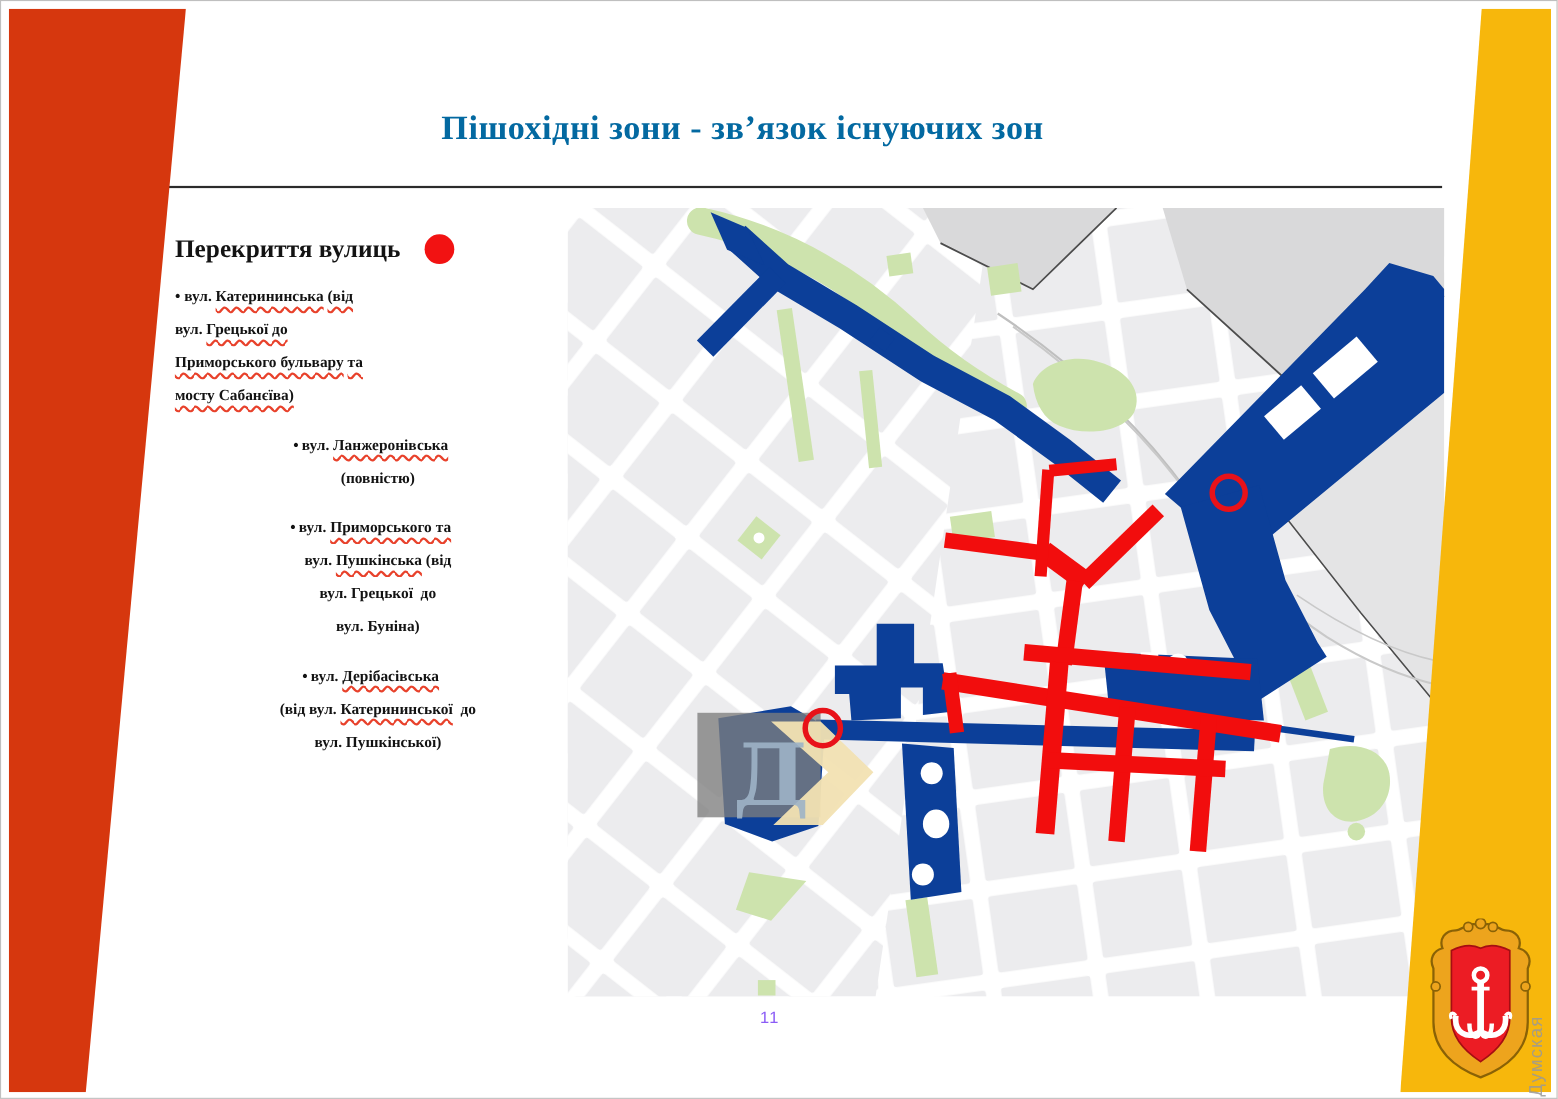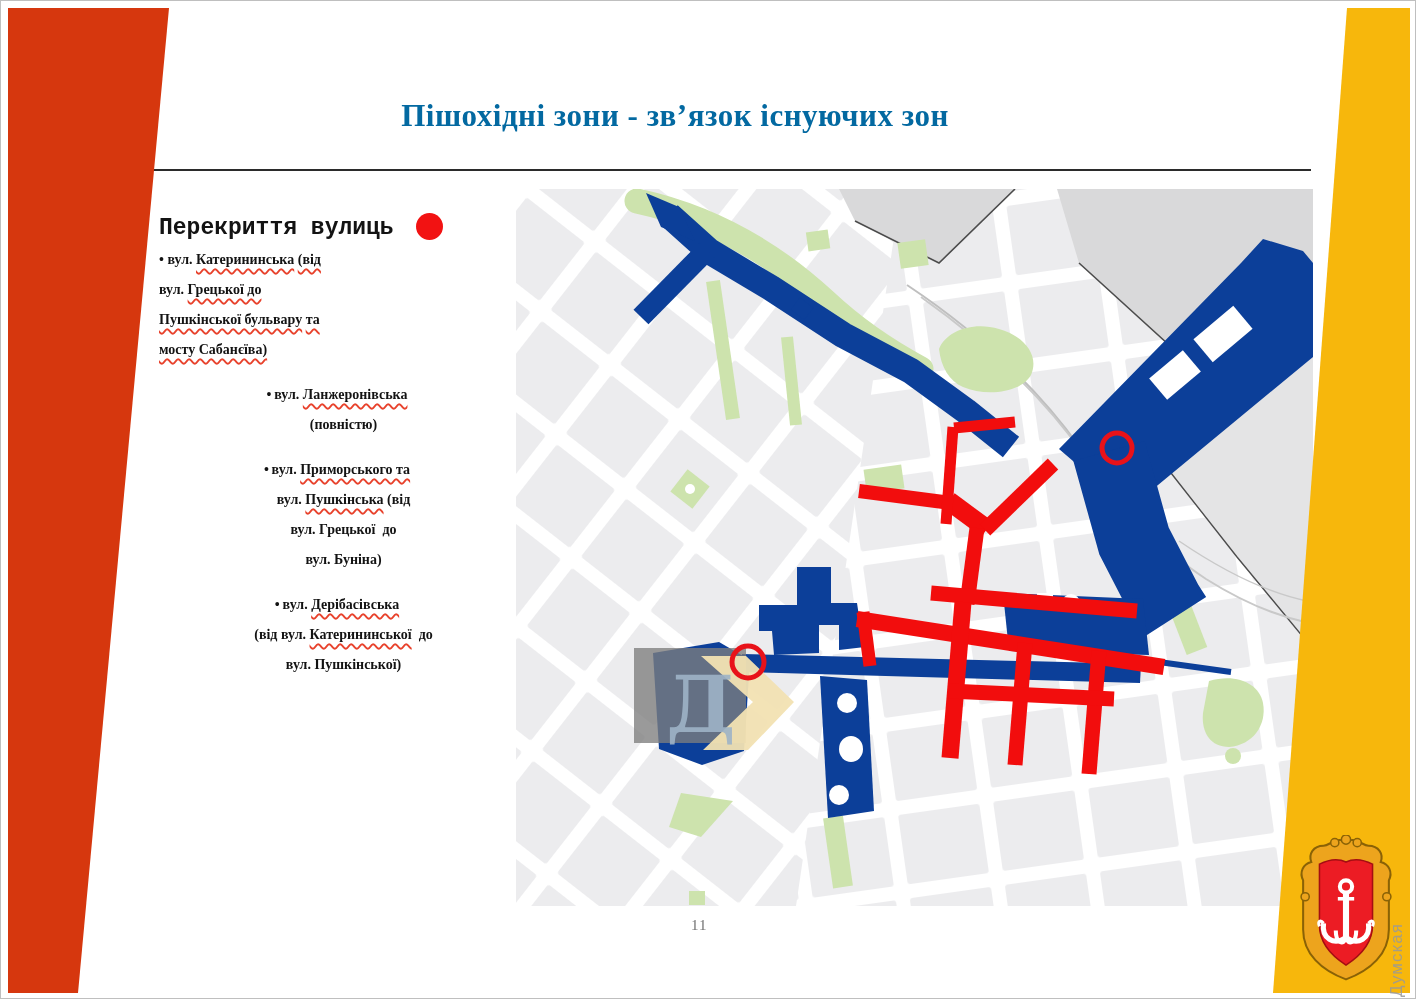--- a/index.html
+++ b/index.html
@@ -4,27 +4,27 @@
 <style>
   html,body{margin:0;padding:0;background:#e8e8e8;}
   #slide{position:relative;width:1416px;height:999px;background:#ffffff;overflow:hidden;
          font-family:"Liberation Serif","DejaVu Serif",serif;border:1px solid #bfbfbf;box-sizing:border-box;}
   .stripe{position:absolute;inset:0;}
   #stripe-left{background:#d6370e;clip-path:polygon(7px 7px,168px 7px,77px 992px,7px 992px);z-index:4;}
   #stripe-right{background:#f7b70c;clip-path:polygon(1346px 7px,1409px 7px,1409px 992px,1272px 992px);z-index:3;}
   #title{position:absolute;left:0;top:97px;width:1348px;text-align:center;font-size:31px;font-weight:bold;color:#0369a1;letter-spacing:.5px;z-index:2;}
   #title-rule{position:absolute;left:148px;top:168px;width:1162px;height:2px;background:#2b2b2b;z-index:2;}
   #legend{position:absolute;left:158px;top:212px;width:356px;color:#131313;z-index:2;}
-  #legend-heading{font-size:23px;font-weight:bold;margin-bottom:4px;white-space:nowrap;font-family:Liberation Mono, monospace;}
+  #legend-heading{font-size:23px;font-weight:bold;margin-bottom:16px;white-space:nowrap;}
   #legend-dot{display:inline-block;width:27px;height:27px;border-radius:50%;background:#f21212;margin-left:22px;vertical-align:-6px;}
   .closure-item{font-size:14px;font-weight:bold;line-height:30px;margin-bottom:15px;}
   .closure-item.hang{padding-left:13px;text-indent:-13px;text-align:center;}
   .wavy{text-decoration-line:underline;text-decoration-style:wavy;text-decoration-color:#e8422c;text-decoration-thickness:1.5px;text-underline-offset:4px;}
   #map-svg{position:absolute;left:0;top:0;z-index:1;}
-  #page-number{position:absolute;left:690px;top:916px;font-family:Liberation Serif, serif;font-size:15px;color:#737373;letter-spacing:1px;z-index:2;}
+  #page-number{position:absolute;left:690px;top:916px;font-family:Liberation Sans, sans-serif;font-size:15px;color:#8b5cf6;letter-spacing:1px;z-index:2;}
   #coat-of-arms{position:absolute;left:1296px;top:834px;z-index:5;}
   #site-watermark{position:absolute;left:1386px;top:828px;height:168px;writing-mode:vertical-rl;transform:rotate(180deg);
     font-family:"Liberation Sans",sans-serif;font-size:17px;color:#999999;opacity:.85;z-index:6;letter-spacing:1px;}
 </style>
 </head>
 <body>
 
 <div id="slide">
 
   <svg id="map-svg" width="1416" height="999" viewBox="0 0 1416 999">
@@ -131,21 +131,21 @@
 
   <div class="stripe" id="stripe-left"></div>
   <div class="stripe" id="stripe-right"></div>
 
   <div id="title">Пішохідні зони - зв’язок існуючих зон</div>
   <div id="title-rule"></div>
 
   <div id="legend">
     <div id="legend-heading"><span>Перекриття вулиць</span><span id="legend-dot"></span></div>
     <div>
-        <div class="closure-item"><span>• вул. </span><span class="wavy">Катерининська</span><span> </span><span class="wavy">(від</span><br><span>вул. </span><span class="wavy">Грецької до</span><br><span class="wavy">Пушкінської бульвару</span><span> </span><span class="wavy">та</span><br><span class="wavy">мосту Сабанєїва)</span></div>
+        <div class="closure-item"><span>• вул. </span><span class="wavy">Катерининська</span><span> </span><span class="wavy">(від</span><br><span>вул. </span><span class="wavy">Грецької до</span><br><span class="wavy">Приморського бульвару</span><span> </span><span class="wavy">та</span><br><span class="wavy">мосту Сабанєїва)</span></div>
         <div class="closure-item hang"><span>• вул. </span><span class="wavy">Ланжеронівська</span><br><span>(повністю)</span></div>
         <div class="closure-item hang"><span>• вул. </span><span class="wavy">Приморського та</span><br><span>вул. </span><span class="wavy">Пушкінська</span><span> (від</span><br><span>вул. Грецької&nbsp; до</span><br><span>вул. Буніна)</span></div>
         <div class="closure-item hang"><span>• вул. </span><span class="wavy">Дерібасівська</span><br><span>(від вул. </span><span class="wavy">Катерининської</span><span>&nbsp; до</span><br><span>вул. Пушкінської)</span></div>
       </div>
   </div>
 
   <div id="page-number">11</div>
 
   <svg id="coat-of-arms" width="98" height="150" viewBox="0 0 96 146">
     <path d="M48,6 C58,1 64,10 70,10 C80,10 85,18 82,26 C90,28 94,36 90,44 L90,92 C90,116 72,132 48,141 C24,132 6,116 6,92 L6,44 C2,36 6,28 14,26 C11,18 16,10 26,10 C32,10 38,1 48,6 Z" fill="#eda41d" stroke="#8a6206" stroke-width="2"></path>

